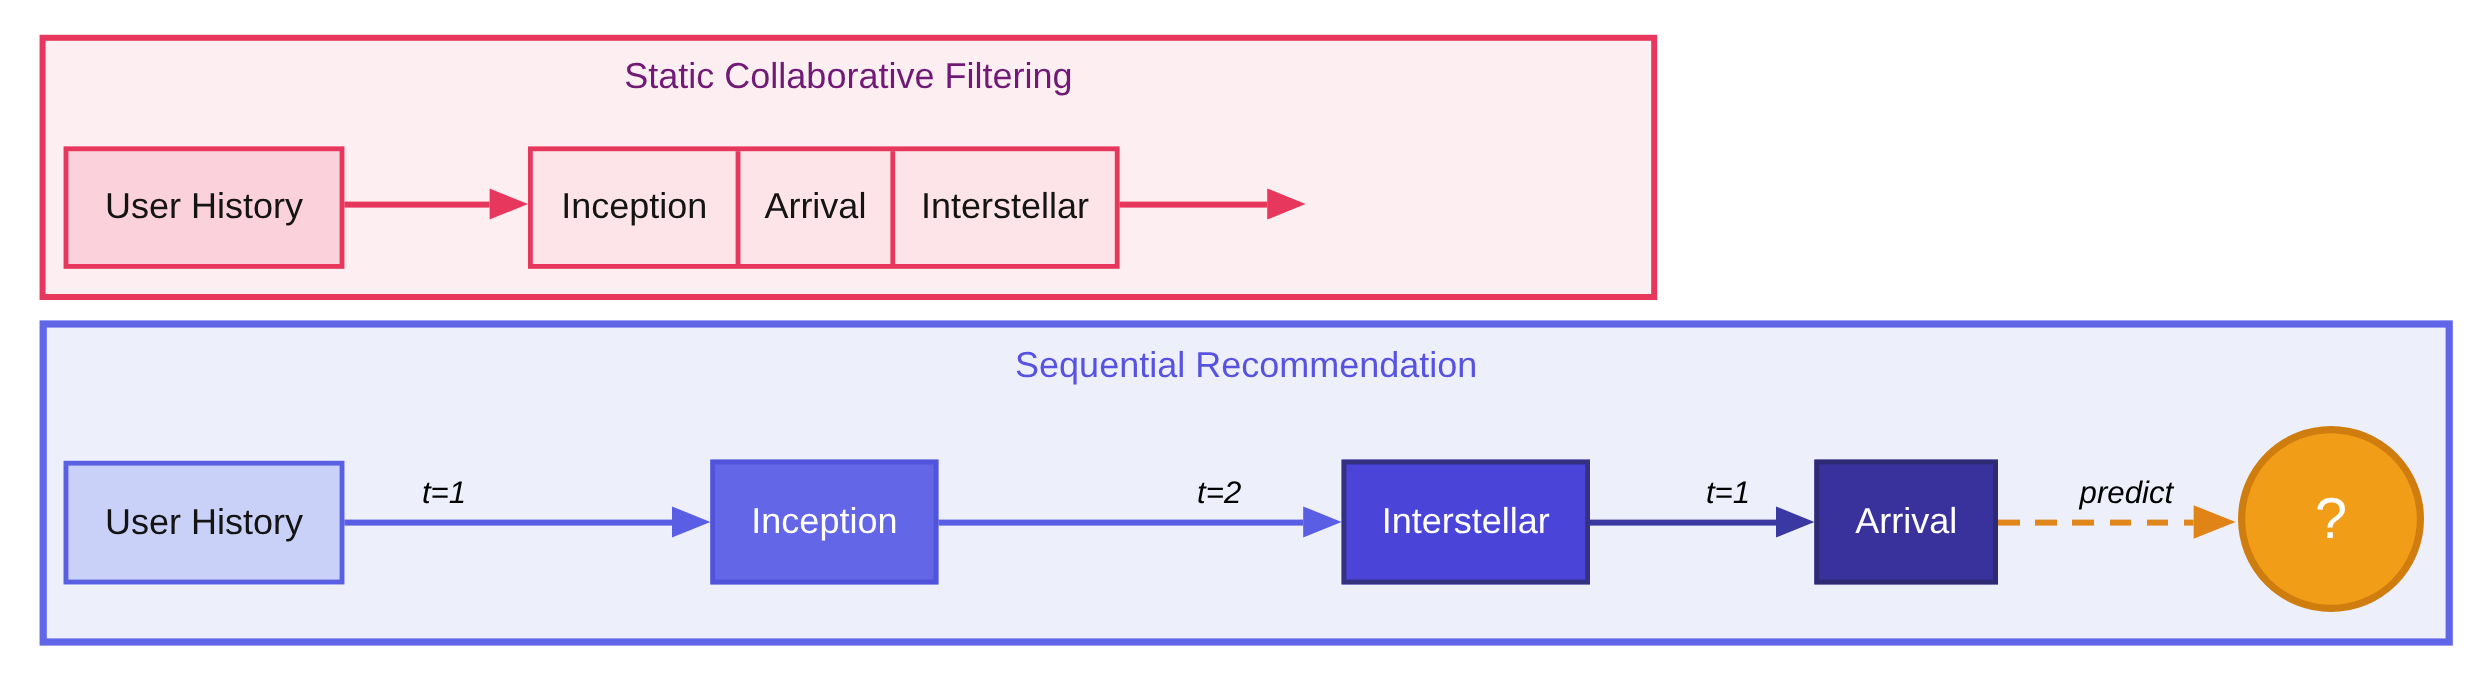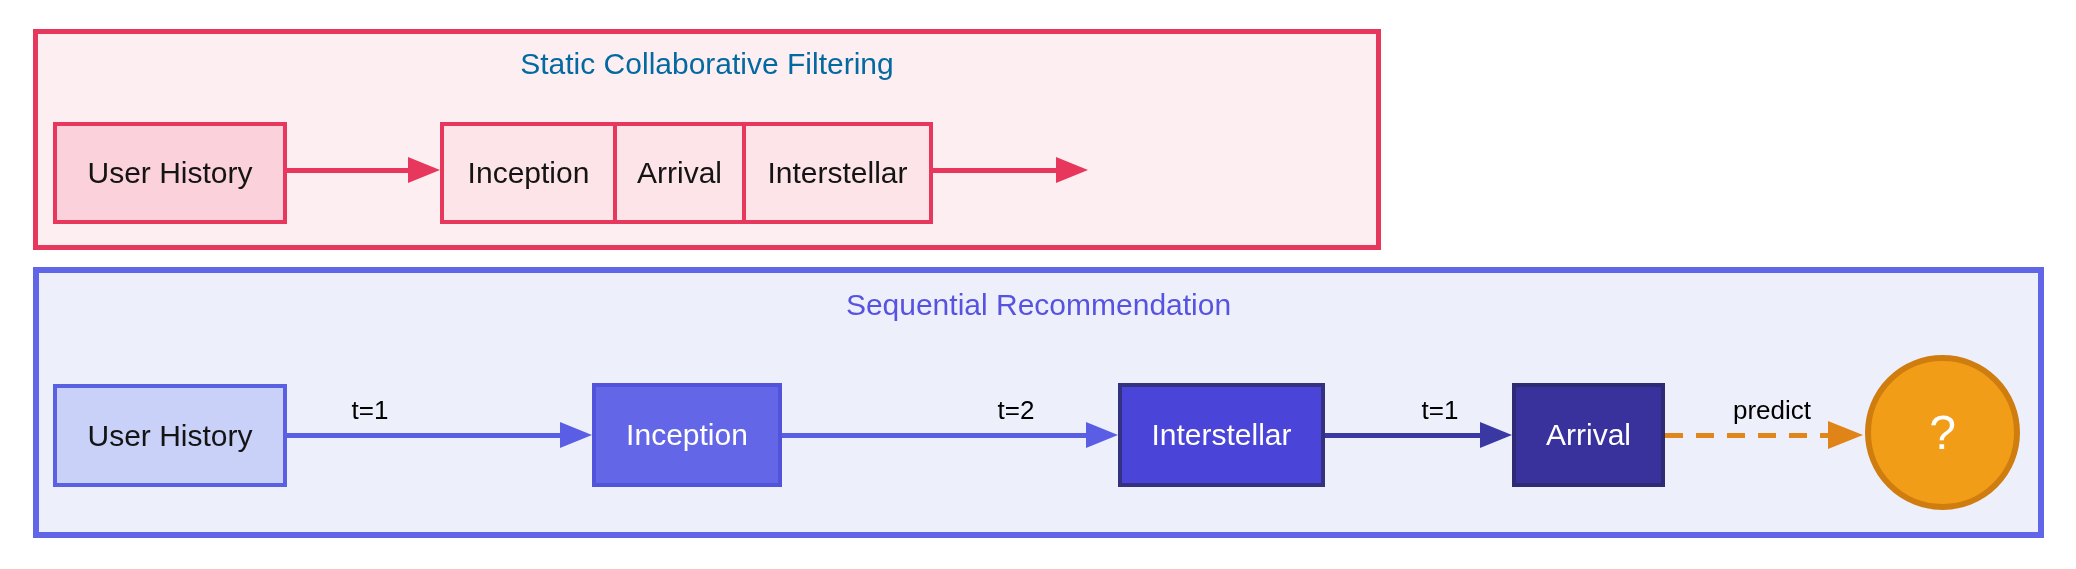--- a/index.html
+++ b/index.html
@@ -8,21 +8,21 @@
     font-family:"Liberation Sans", sans-serif;color:#141414;overflow:hidden;
   }
   .panel{position:absolute;box-sizing:border-box;}
   .panel-title{position:absolute;left:0;right:0;text-align:center;font-size:30px;line-height:36px;}
 
   
   .panel.static{
     left:33px;top:29px;width:1348px;height:221px;
     background:#fdeff1;border:5px solid #e8375c;
   }
-  .static .panel-title{top:12px;color:#0369a1;}
+  .static .panel-title{top:12px;color:#701a75;}
   .box{position:absolute;box-sizing:border-box;display:flex;align-items:center;justify-content:center;font-size:30px;text-align:right;}
   .uh-static{left:15px;top:88px;width:234px;height:102px;background:#fbd1db;border:4px solid #e8375c;}
   .strip{left:402px;top:88px;width:493px;height:102px;position:absolute;box-sizing:border-box;border:4px solid #e8375c;background:#fce4e8;display:flex;}
   .strip .cell{box-sizing:border-box;display:flex;align-items:center;justify-content:center;font-size:30px;height:100%;}
   .strip .c1{width:169px;}
   .strip .c2{width:129px;border-left:4px solid #e8375c;}
   .strip .c3{width:187px;border-left:4px solid #e8375c;}
   .bag{left:1050px;top:88px;width:270px;height:102px;background:#ee3f63;border:4px solid #dc3159;color:#ffffff;}
 
   .shaft{position:absolute;height:5px;}
@@ -55,21 +55,21 @@
   .h-b2{left:1047px;top:149px;}
   .s-b3{left:1286px;top:160px;width:155px;}
   .h-b3{left:1441px;top:149px;}
 
   .shaft.dashed-orange{
     background:repeating-linear-gradient(90deg,#e1861b 0 18px,transparent 18px 31px);
   }
   .s-pr{left:1626px;top:160px;width:163px;}
   .h-pr{left:1789px;top:148px;border-top-width:14px;border-bottom-width:14px;border-left:35px solid #e08418;}
 
-  .edge-label{position:absolute;transform:translateX(-50%);font-size:26px;line-height:30px;color:#000000;white-space:nowrap;}
+  .edge-label{position:absolute;transform:translateX(-50%);font-size:26px;line-height:30px;color:#000000;white-space:nowrap;font-style:italic;}
   .lab-t1{left:331px;top:122px;}
   .lab-t2{left:977px;top:122px;}
   .lab-t3{left:1401px;top:122px;}
   .lab-pr{left:1733px;top:122px;}
 
   .q-circle{
     position:absolute;left:1826px;top:82px;width:155px;height:155px;border-radius:50%;
     background:#f29d17;border:6px solid #d07d10;box-sizing:border-box;
     display:flex;align-items:center;justify-content:center;color:#ffffff;font-size:48px;
   }

